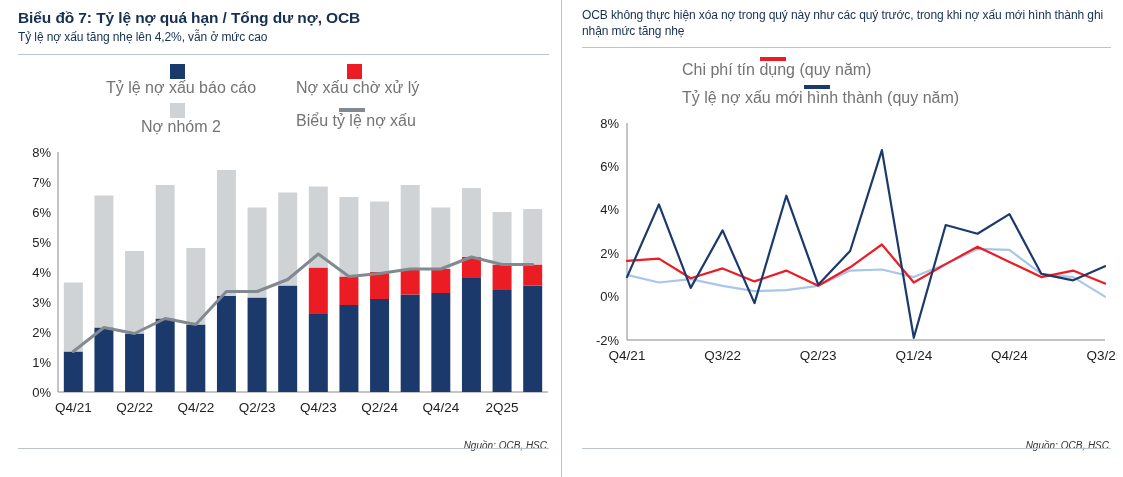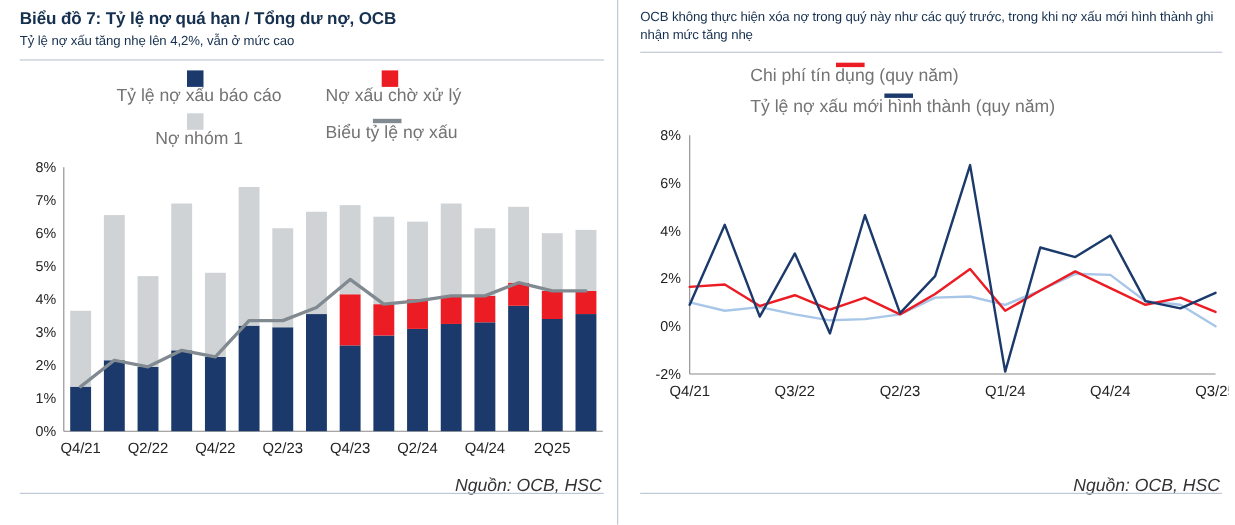--- a/index.html
+++ b/index.html
@@ -86,21 +86,21 @@
     flex: none;
   }
   .plot-wrap {
     position: relative;
     margin-top: 4px;
   }
   .source {
     position: absolute;
     right: 14px;
     bottom: 26px;
-    font-size: 16px;
+    font-size: 10px;
     font-style: italic;
     color: #333;
   }
   .footer-rule {
     position: absolute;
     left: 18px;
     right: 12px;
     bottom: 20px;
     border: none;
     border-top: 1px solid #b9c4cf;
@@ -129,21 +129,21 @@
           <span>Tỷ lệ nợ xấu báo cáo</span>
         </div>
         <div class="legend-item">
           <span class="swatch" style="background:#ec1c24;"></span>
           <span>Nợ xấu chờ xử lý</span>
         </div>
       </div>
       <div class="legend-row">
         <div class="legend-item" style="width:230px;padding-left:48px;">
           <span class="swatch" style="background:#cfd3d6;"></span>
-          <span>Nợ nhóm 1</span>
+          <span>Nợ nhóm 2</span>
         </div>
         <div class="legend-item">
           <span class="swatch-line" style="background:#808a90;"></span>
           <span>Biểu tỷ lệ nợ xấu</span>
         </div>
       </div>
     </div>
 
     <div class="plot-wrap">
       <svg id="svg-left" width="540" height="290" viewBox="0 0 540 290">

